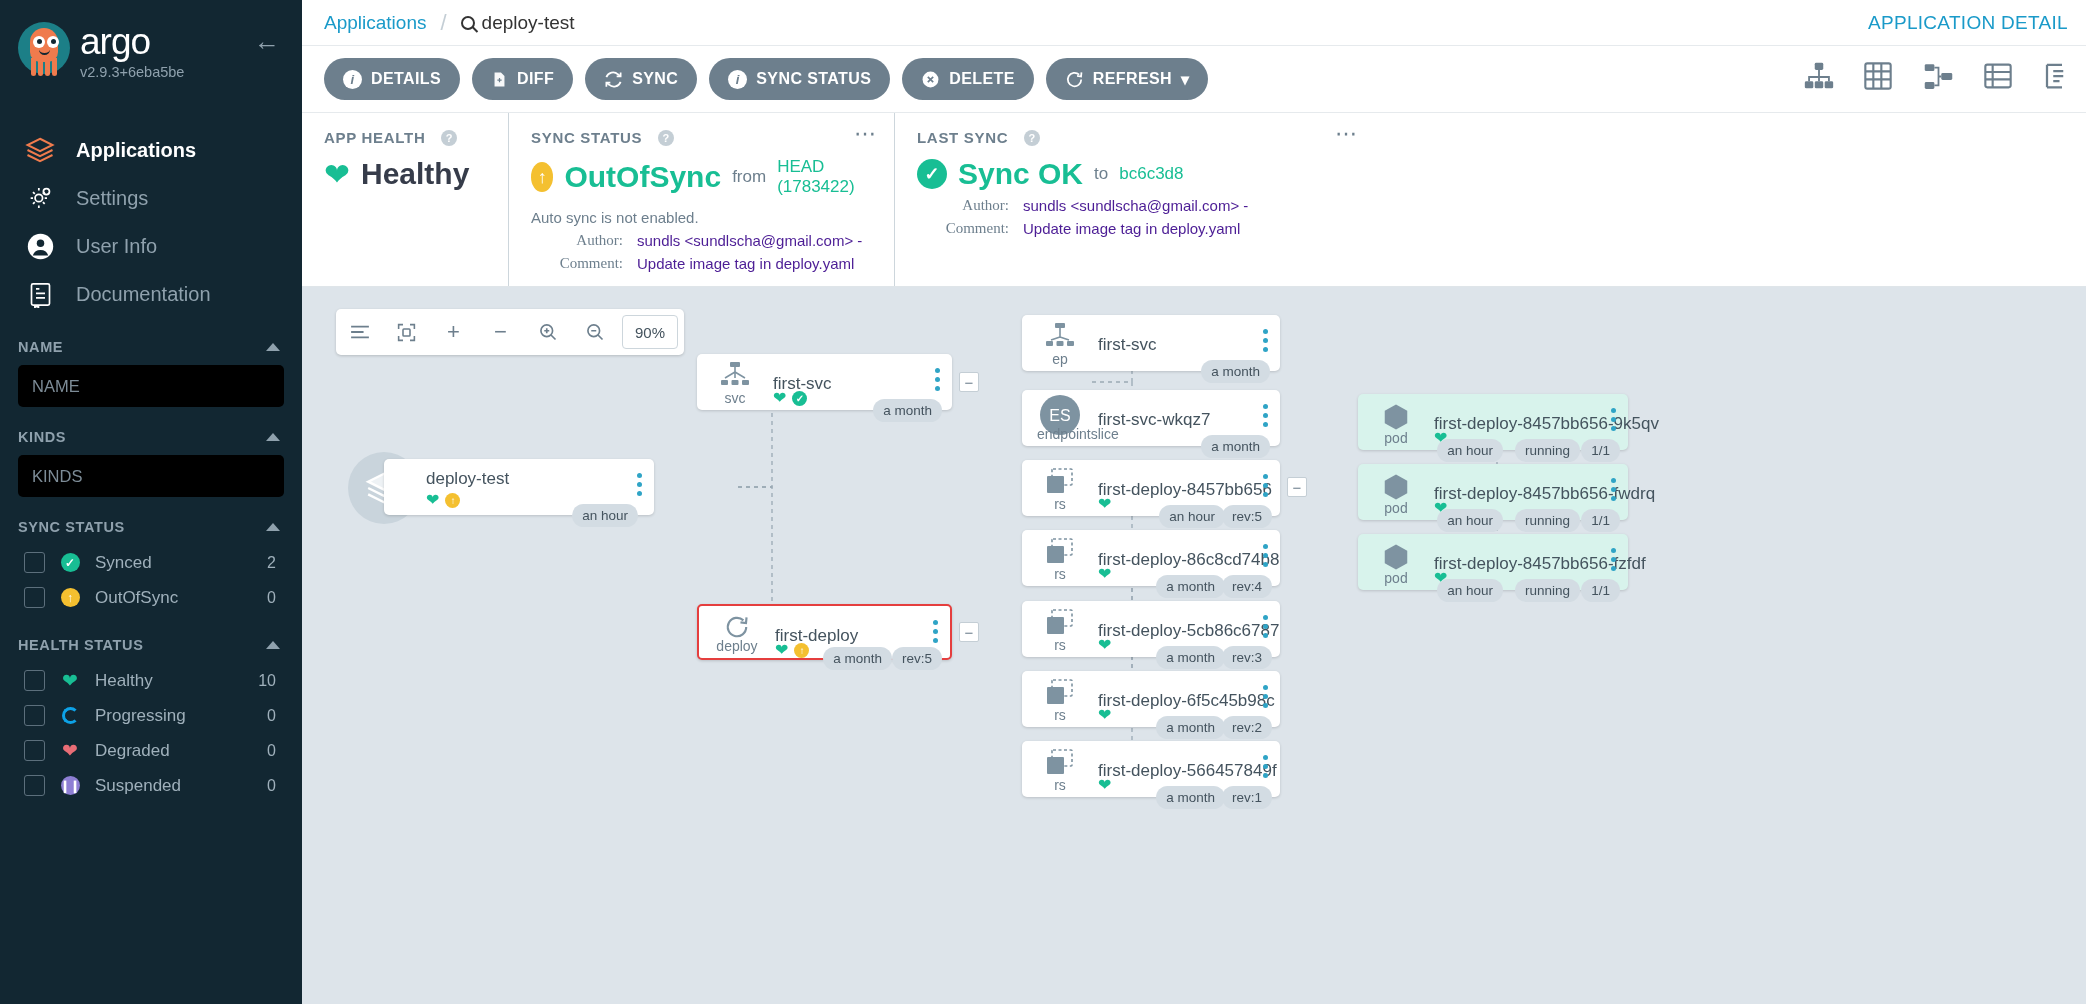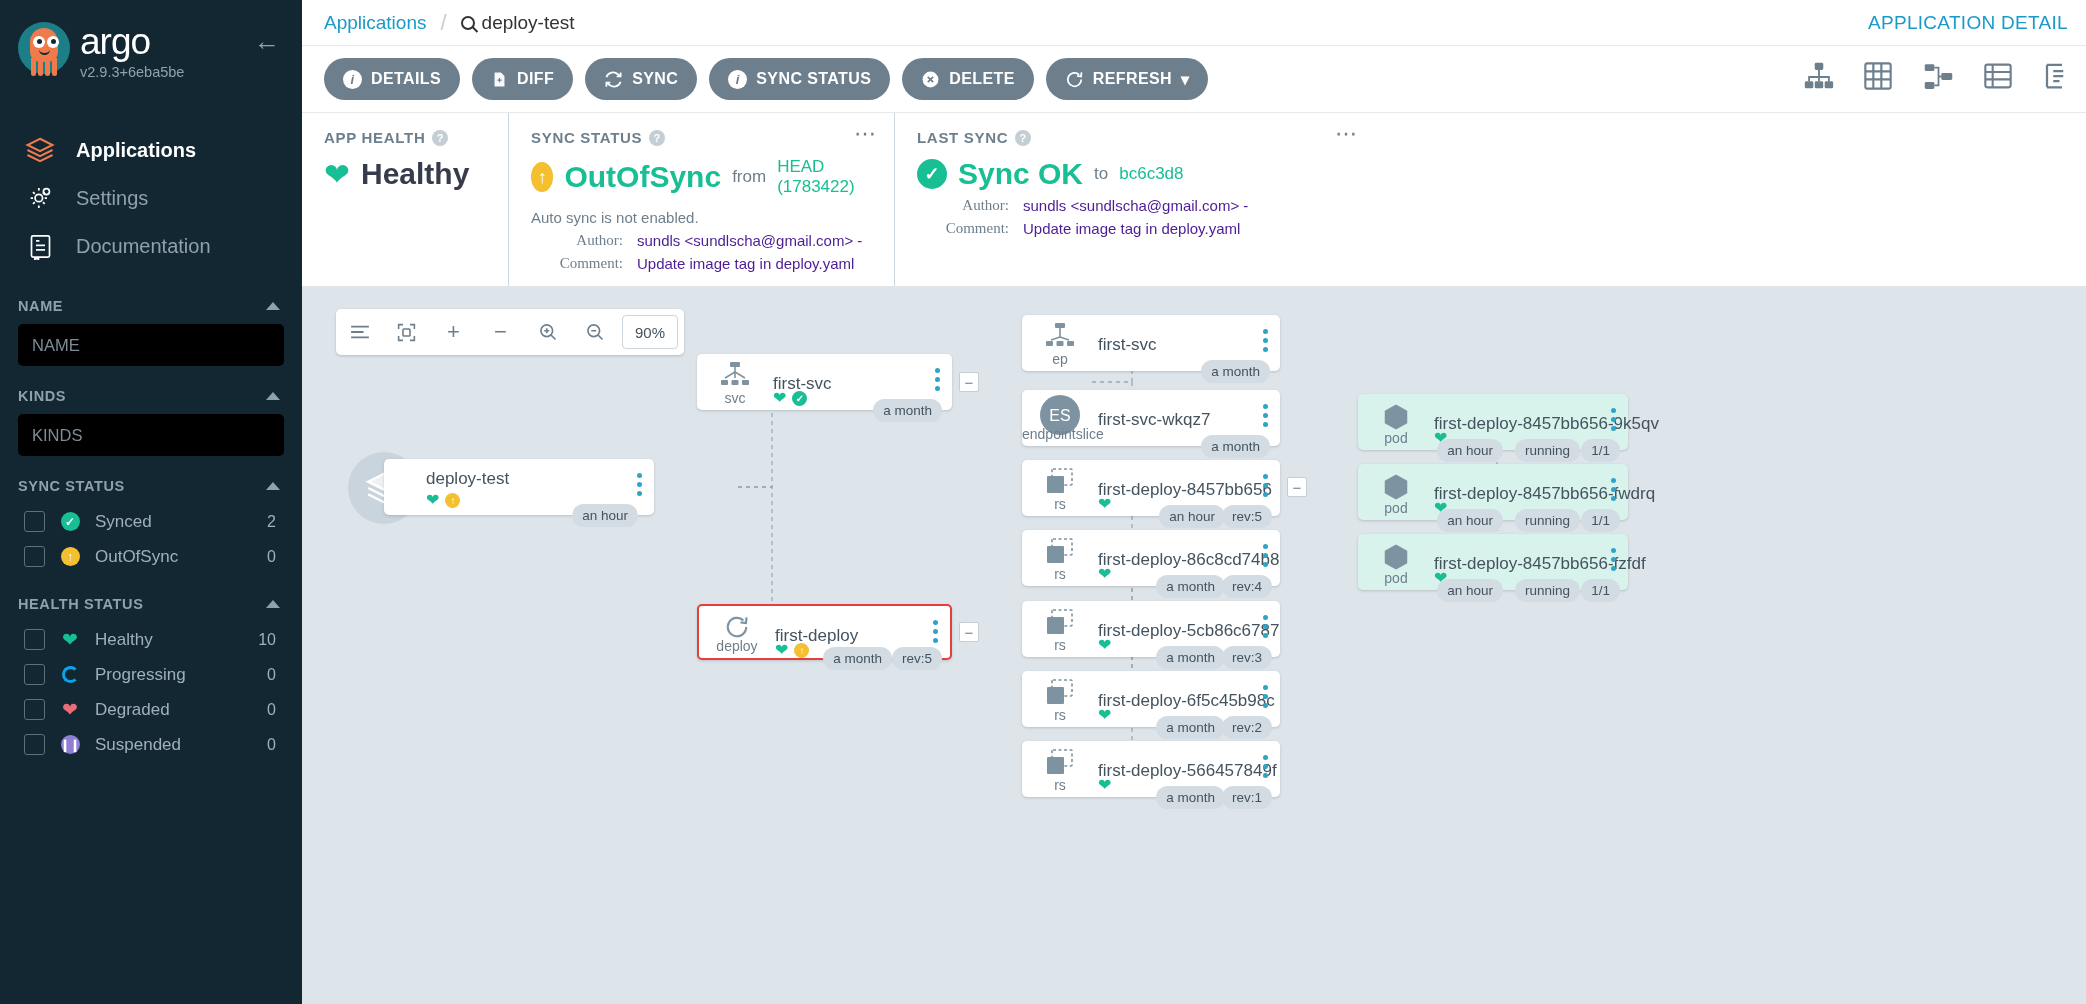--- a/index.html
+++ b/index.html
@@ -31,21 +31,21 @@
   .brand-word { font-size: 37px; letter-spacing: -1px; color: #fff; font-weight: 400; line-height: 36px; }
   .brand-ver { font-size: 14.5px; color: #8fa1ad; margin-top: 4px; }
   .collapse-arrow { position: absolute; right: 22px; top: 28px; font-size: 26px; color: #8fa1ad; line-height: 1; }
 
   .sb-nav { margin-top: 14px; }
   .sb-item { display: flex; align-items: center; height: 48px; padding-left: 24px; gap: 20px; cursor: pointer; }
   .sb-item .sb-ic { width: 32px; height: 32px; flex:0 0 32px; display:flex; align-items:center; justify-content:center; }
   .sb-item .sb-lb { font-size: 20px; color: #8fa1ad; }
   .sb-item.active .sb-lb { color: #fff; font-weight: bold; }
 
-  .sb-filters { margin-top: 28px; padding: 0 18px; }
+  .sb-filters { margin-top: 21px; padding: 0 18px; }
   .f-head { display:flex; align-items:center; justify-content:space-between; font-size:14.5px; letter-spacing:.6px; color:#8fa1ad; font-weight:bold; margin: 22px 0 10px 0; }
   .f-head:first-child { margin-top: 0; }
   .caret { width:0;height:0;border-left:7px solid transparent;border-right:7px solid transparent;border-bottom:8px solid #8fa1ad; margin-right:4px; }
   .f-input { width: 100%; height: 42px; background: #000; border: none; border-radius: 5px; color: #8fa1ad; font-size: 16.5px; padding: 0 14px; font-family: inherit; }
   .f-input::placeholder { color: #7d8c97; }
   .f-row { display:flex; align-items:center; height: 35px; gap: 14px; padding-left: 6px; cursor:pointer; }
   .chk { width: 21px; height: 21px; flex:0 0 21px; border: 1.6px solid #5c6f7c; border-radius: 3px; background: transparent; }
   .f-ic { width: 22px; flex: 0 0 22px; display:flex; align-items:center; justify-content:center; }
   .f-lb { font-size: 17px; color: #9fb0bb; flex: 1; }
   .f-ct { font-size: 16px; color: #9fb0bb; padding-right: 8px; }
@@ -72,21 +72,21 @@
   .tbtn { height: 42px; border-radius: 21px; background: #6d7f8d; color:#fff; display:flex; align-items:center; gap:9px; padding: 0 19px; font-size: 16px; font-weight: bold; letter-spacing:.4px; cursor:pointer; white-space:nowrap; }
   .tb-ic { display:flex;align-items:center;justify-content:center; }
   .info-ic { width:19px;height:19px;border-radius:50%;background:#fff;color:#6d7f8d;font-size:13px;font-weight:bold;display:flex;align-items:center;justify-content:center;font-style:italic; }
   .view-icons { position:absolute; right: 10px; top: 14px; display:flex; align-items:center; gap: 26px; }
   .vic { width: 34px; height: 34px; color:#6d7f8d; }
 
   
   .statusbar { display:flex; border-top: 1px solid #e6eaed; border-bottom: 1px solid #dfe5e9; min-height: 134px; }
   .spanel { padding: 16px 20px 14px 22px; position:relative; }
   .spanel + .spanel { border-left: 1px solid #cdd6dc; }
-  .sp-head { font-size: 15px; font-weight: bold; color:#6d7f8d; letter-spacing:.7px; display:flex; align-items:center; gap:7px; }
+  .sp-head { font-size: 15px; font-weight: bold; color:#6d7f8d; letter-spacing:.7px; display:flex; align-items:center; gap:16px; }
   .qmark { width:16px;height:16px;border-radius:50%;background:#c4ced5;color:#fff;font-size:11px;display:flex;align-items:center;justify-content:center;font-weight:bold; }
   .sp-main { display:flex; align-items:center; gap: 11px; margin-top: 11px; }
   .sp-title { font-size: 30px; font-weight: bold; color:#363c4a; }
   .sp-title.green { color:#18be94; }
   .sp-from { font-size: 17px; color:#6d7f8d; }
   .sp-rev { color:#18be94; }
   .sp-sub { font-size: 15px; color:#6d7f8d; margin-top: 12px; }
   .kv { display:flex; font-size:15px; margin-top: 6px; }
   .kv-k { width: 92px; text-align:right; color:#6d7f8d; flex:0 0 92px;font-family:Liberation Serif, serif; }
   .kv-v { margin-left: 14px; color:#4c1d95; }
@@ -159,20 +159,30 @@
       </div>
       <div class="sb-item">
         <span class="sb-ic">
           <svg width="28" height="28" viewBox="0 0 24 24" fill="none" stroke="#fff" stroke-width="1.5">
             <circle cx="11" cy="12" r="3.2"></circle>
             <path d="M11 3.5v2M11 18.5v2M4 12h2M16 12h2M6 7l1.5 1.5M14.5 15.5L16 17M6 17l1.5-1.5M14.5 8.5L16 7"></path>
             <circle cx="17.5" cy="6.5" r="2.6"></circle>
           </svg>
         </span>
         <span class="sb-lb">Settings</span>
+      </div>
+      <div class="sb-item">
+        <span class="sb-ic">
+          <svg width="29" height="29" viewBox="0 0 24 24">
+              <circle cx="12" cy="12" r="10.5" fill="#fff"></circle>
+              <circle cx="12" cy="9.3" r="3.1" fill="#122732"></circle>
+              <path d="M5.6 19.5a6.8 6.8 0 0112.8 0z" fill="#122732"></path>
+            </svg>
+        </span>
+        <span class="sb-lb">User Info</span>
       </div>
       <div class="sb-item">
         <span class="sb-ic">
           <svg width="27" height="27" viewBox="0 0 24 24" fill="none" stroke="#fff" stroke-width="1.5">
             <rect x="4" y="2.5" width="16" height="19" rx="1.4"></rect>
             <path d="M8 7h3M8 11h8M8 15h8"></path>
               <path d="M7 21.5v2l1.6-1 1.6 1v-2" fill="#fff"></path>
           </svg>
         </span>
         <span class="sb-lb">Documentation</span>
@@ -565,21 +575,21 @@
         <div class="pill" style="right:10px;">a month</div>
       </div>
 
       <div class="node" style="left:720px; top:103px; width:258px; height:56px;">
         <div class="n-ic" style="top:4px;">
           <svg width="42" height="42" viewBox="0 0 42 42">
               <circle cx="21" cy="21" r="20" fill="#7e93a1"></circle>
               <text x="21" y="27" font-size="16" fill="#fff" text-anchor="middle" font-family="Liberation Sans, sans-serif">ES</text>
             </svg>
         </div>
-        <div class="n-kind" style="left:0; width:80px;text-align:right;">endpointslice</div>
+        <div class="n-kind" style="left:15px; width:80px;text-align:right;">endpointslice</div>
         <div class="n-name">first-svc-wkqz7</div>
         <div class="n-kebab">
             <span></span>
             <span></span>
             <span></span>
           </div>
         <div class="pill" style="right:10px;">a month</div>
       </div>
 
       <div class="node" style="left:720px; top:173px; width:258px; height:56px;">

